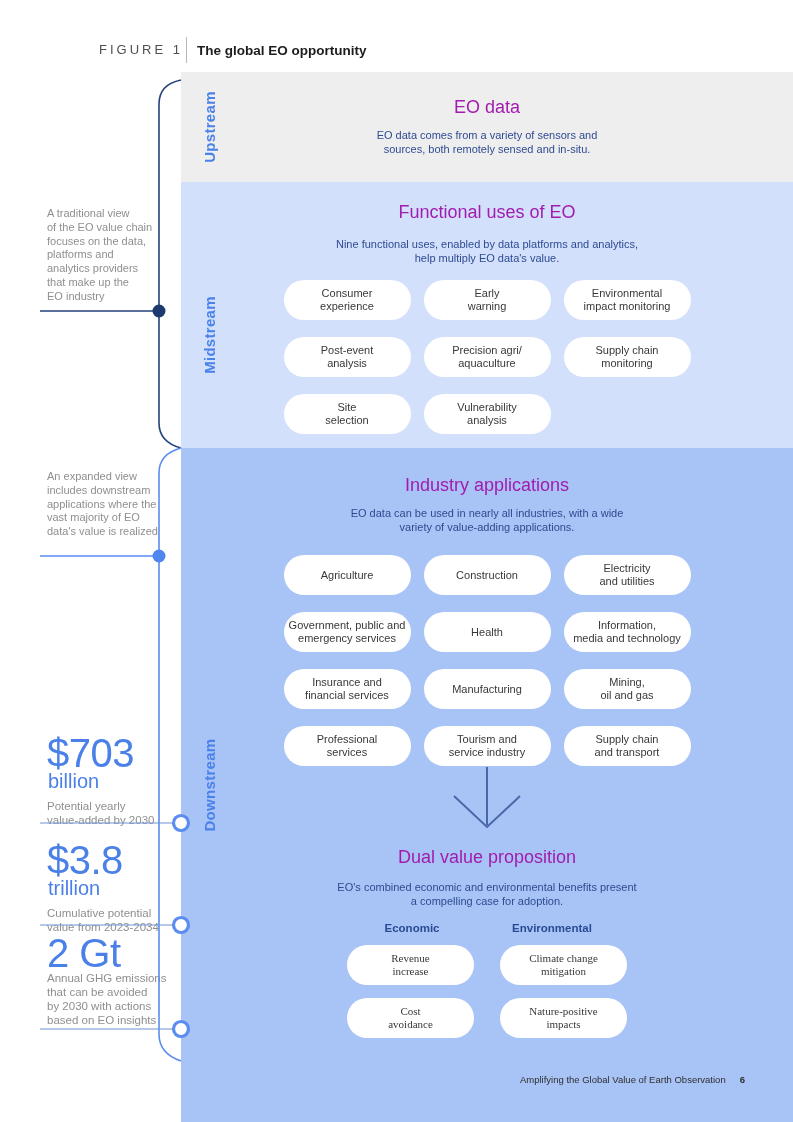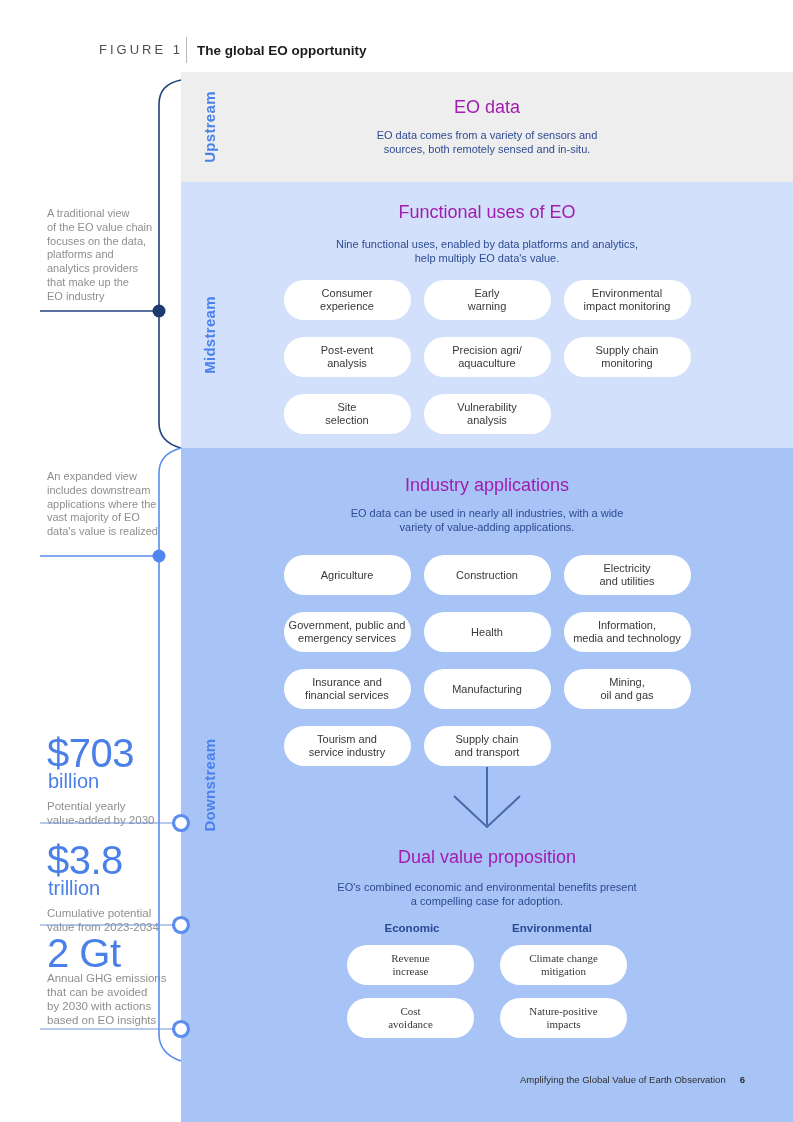--- a/index.html
+++ b/index.html
@@ -127,20 +127,22 @@
       <div class="pill">Government, public and
 emergency services</div>
       <div class="pill">Health</div>
       <div class="pill">Information,
 media and technology</div>
       <div class="pill">Insurance and
 financial services</div>
       <div class="pill">Manufacturing</div>
       <div class="pill">Mining,
 oil and gas</div>
+      <div class="pill">Professional
+services</div>
       <div class="pill">Tourism and
 service industry</div>
       <div class="pill">Supply chain
 and transport</div>
     </div>
 
     <svg class="arrow-svg" width="100" height="64" viewBox="0 0 100 64">
       <line x1="50" y1="1" x2="50" y2="59" stroke="#4968a8" stroke-width="2"></line>
       <polyline points="17,30 50,61 83,30" fill="none" stroke="#4968a8" stroke-width="2"></polyline>
     </svg>

